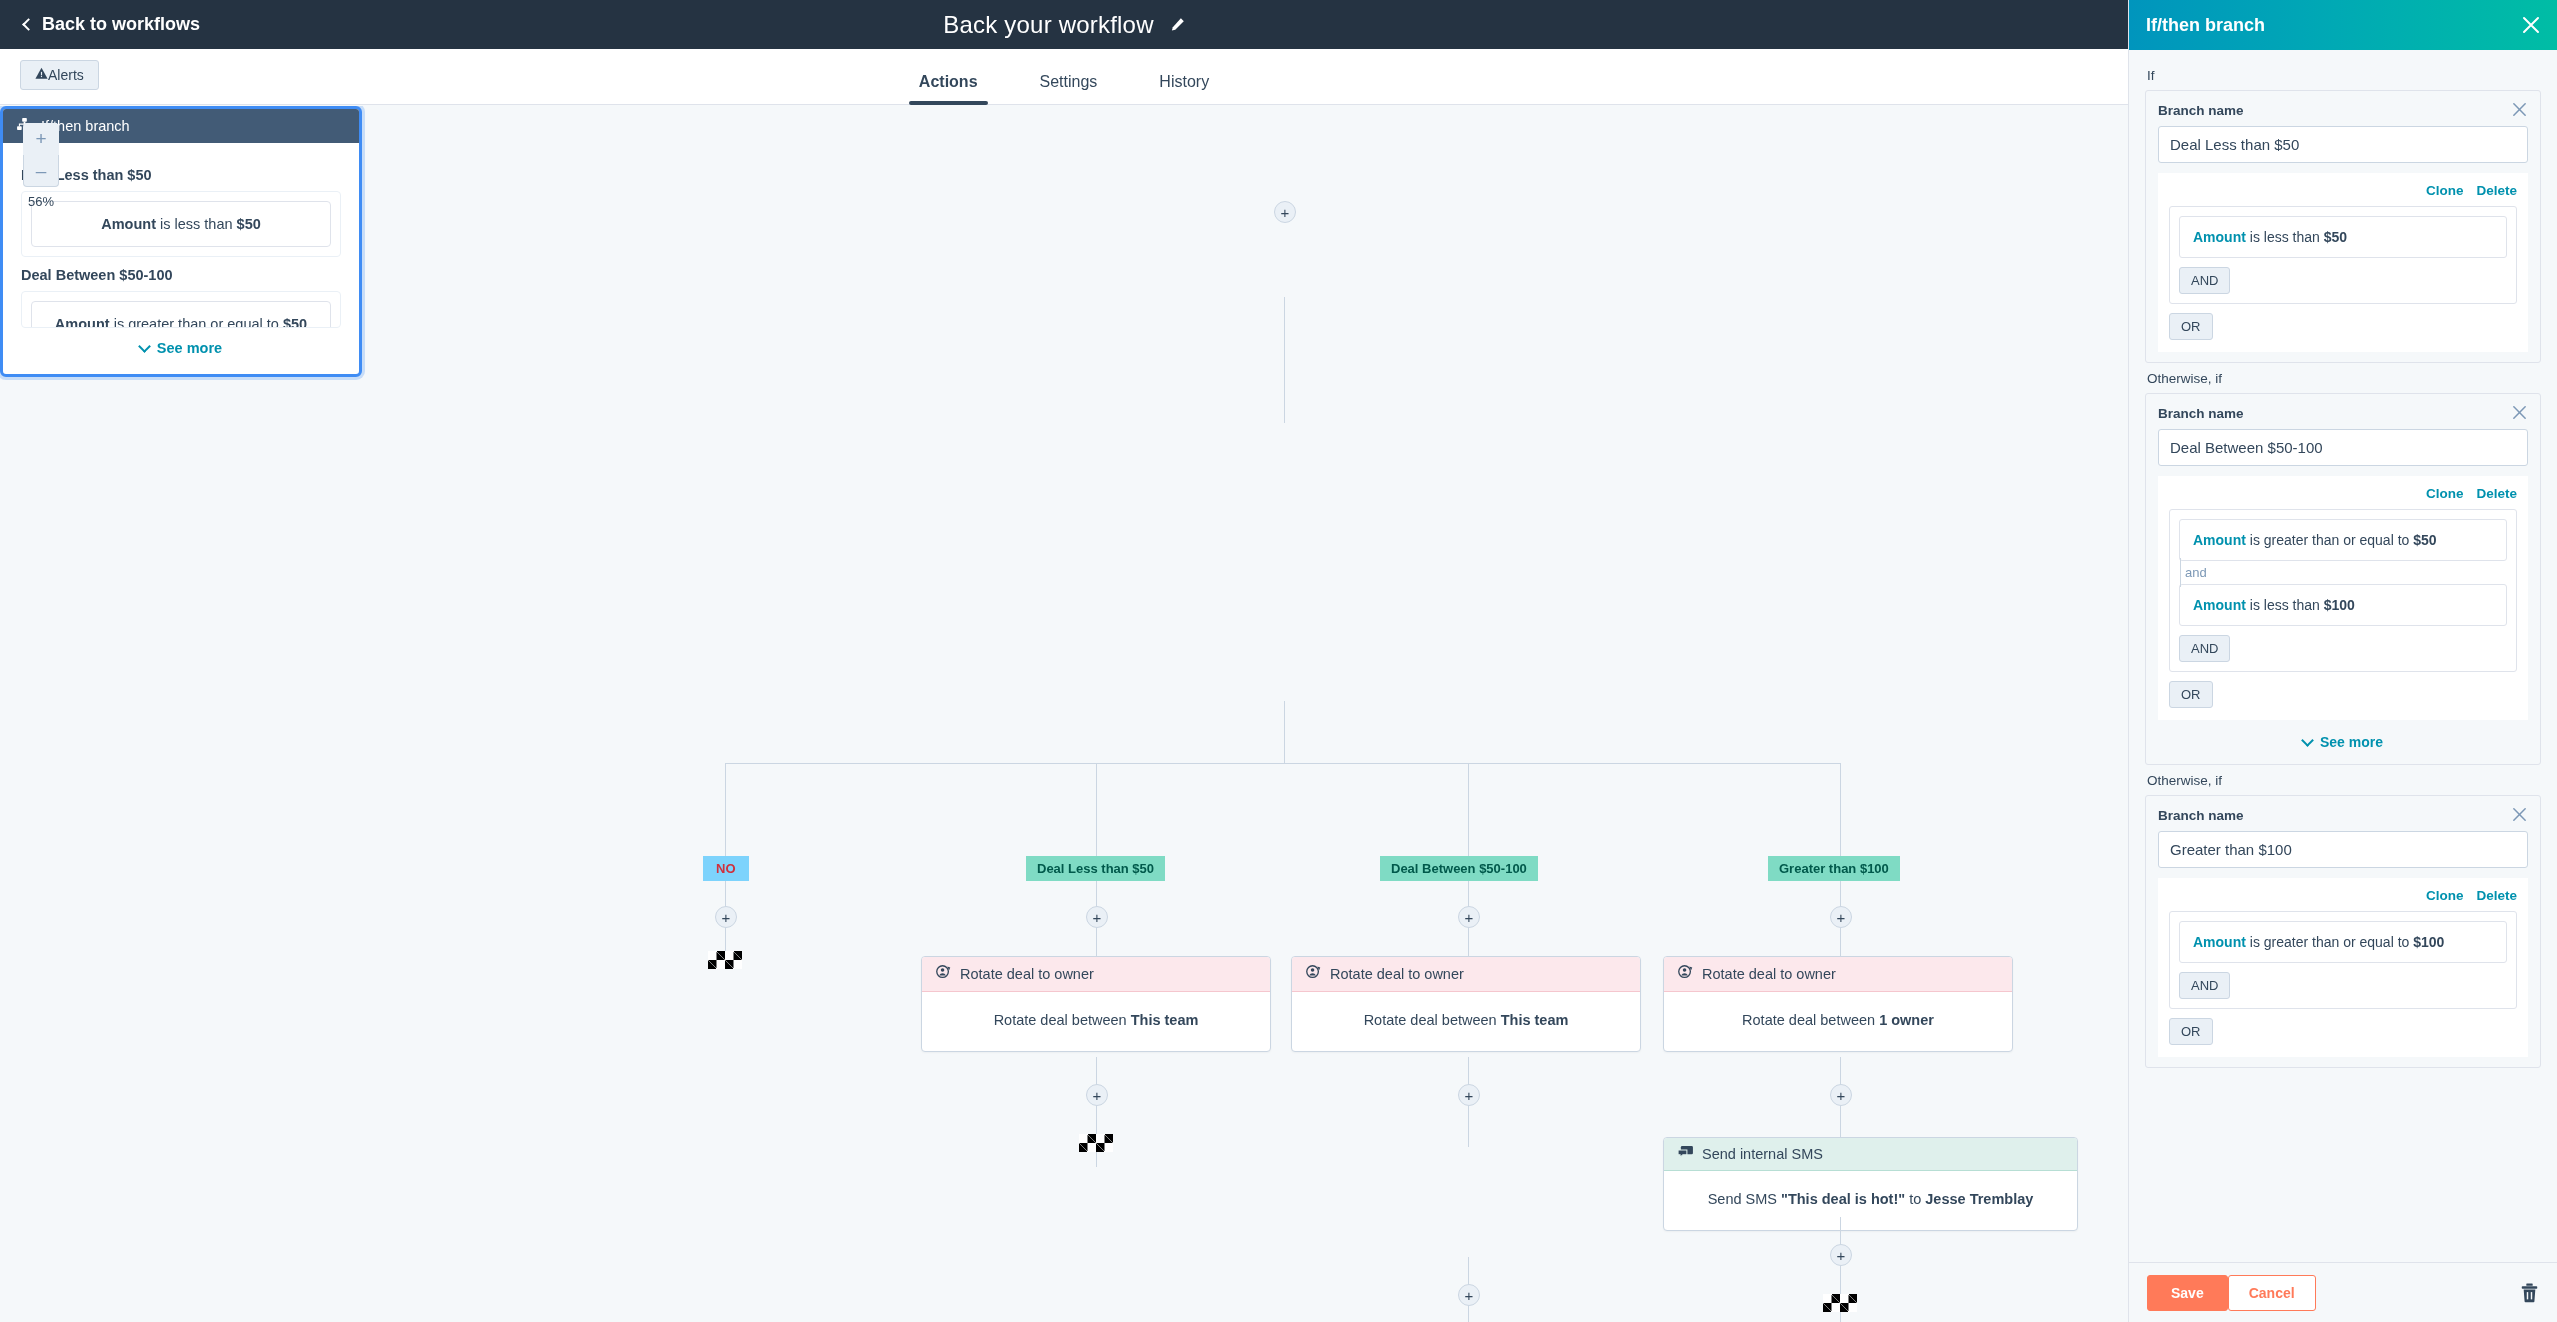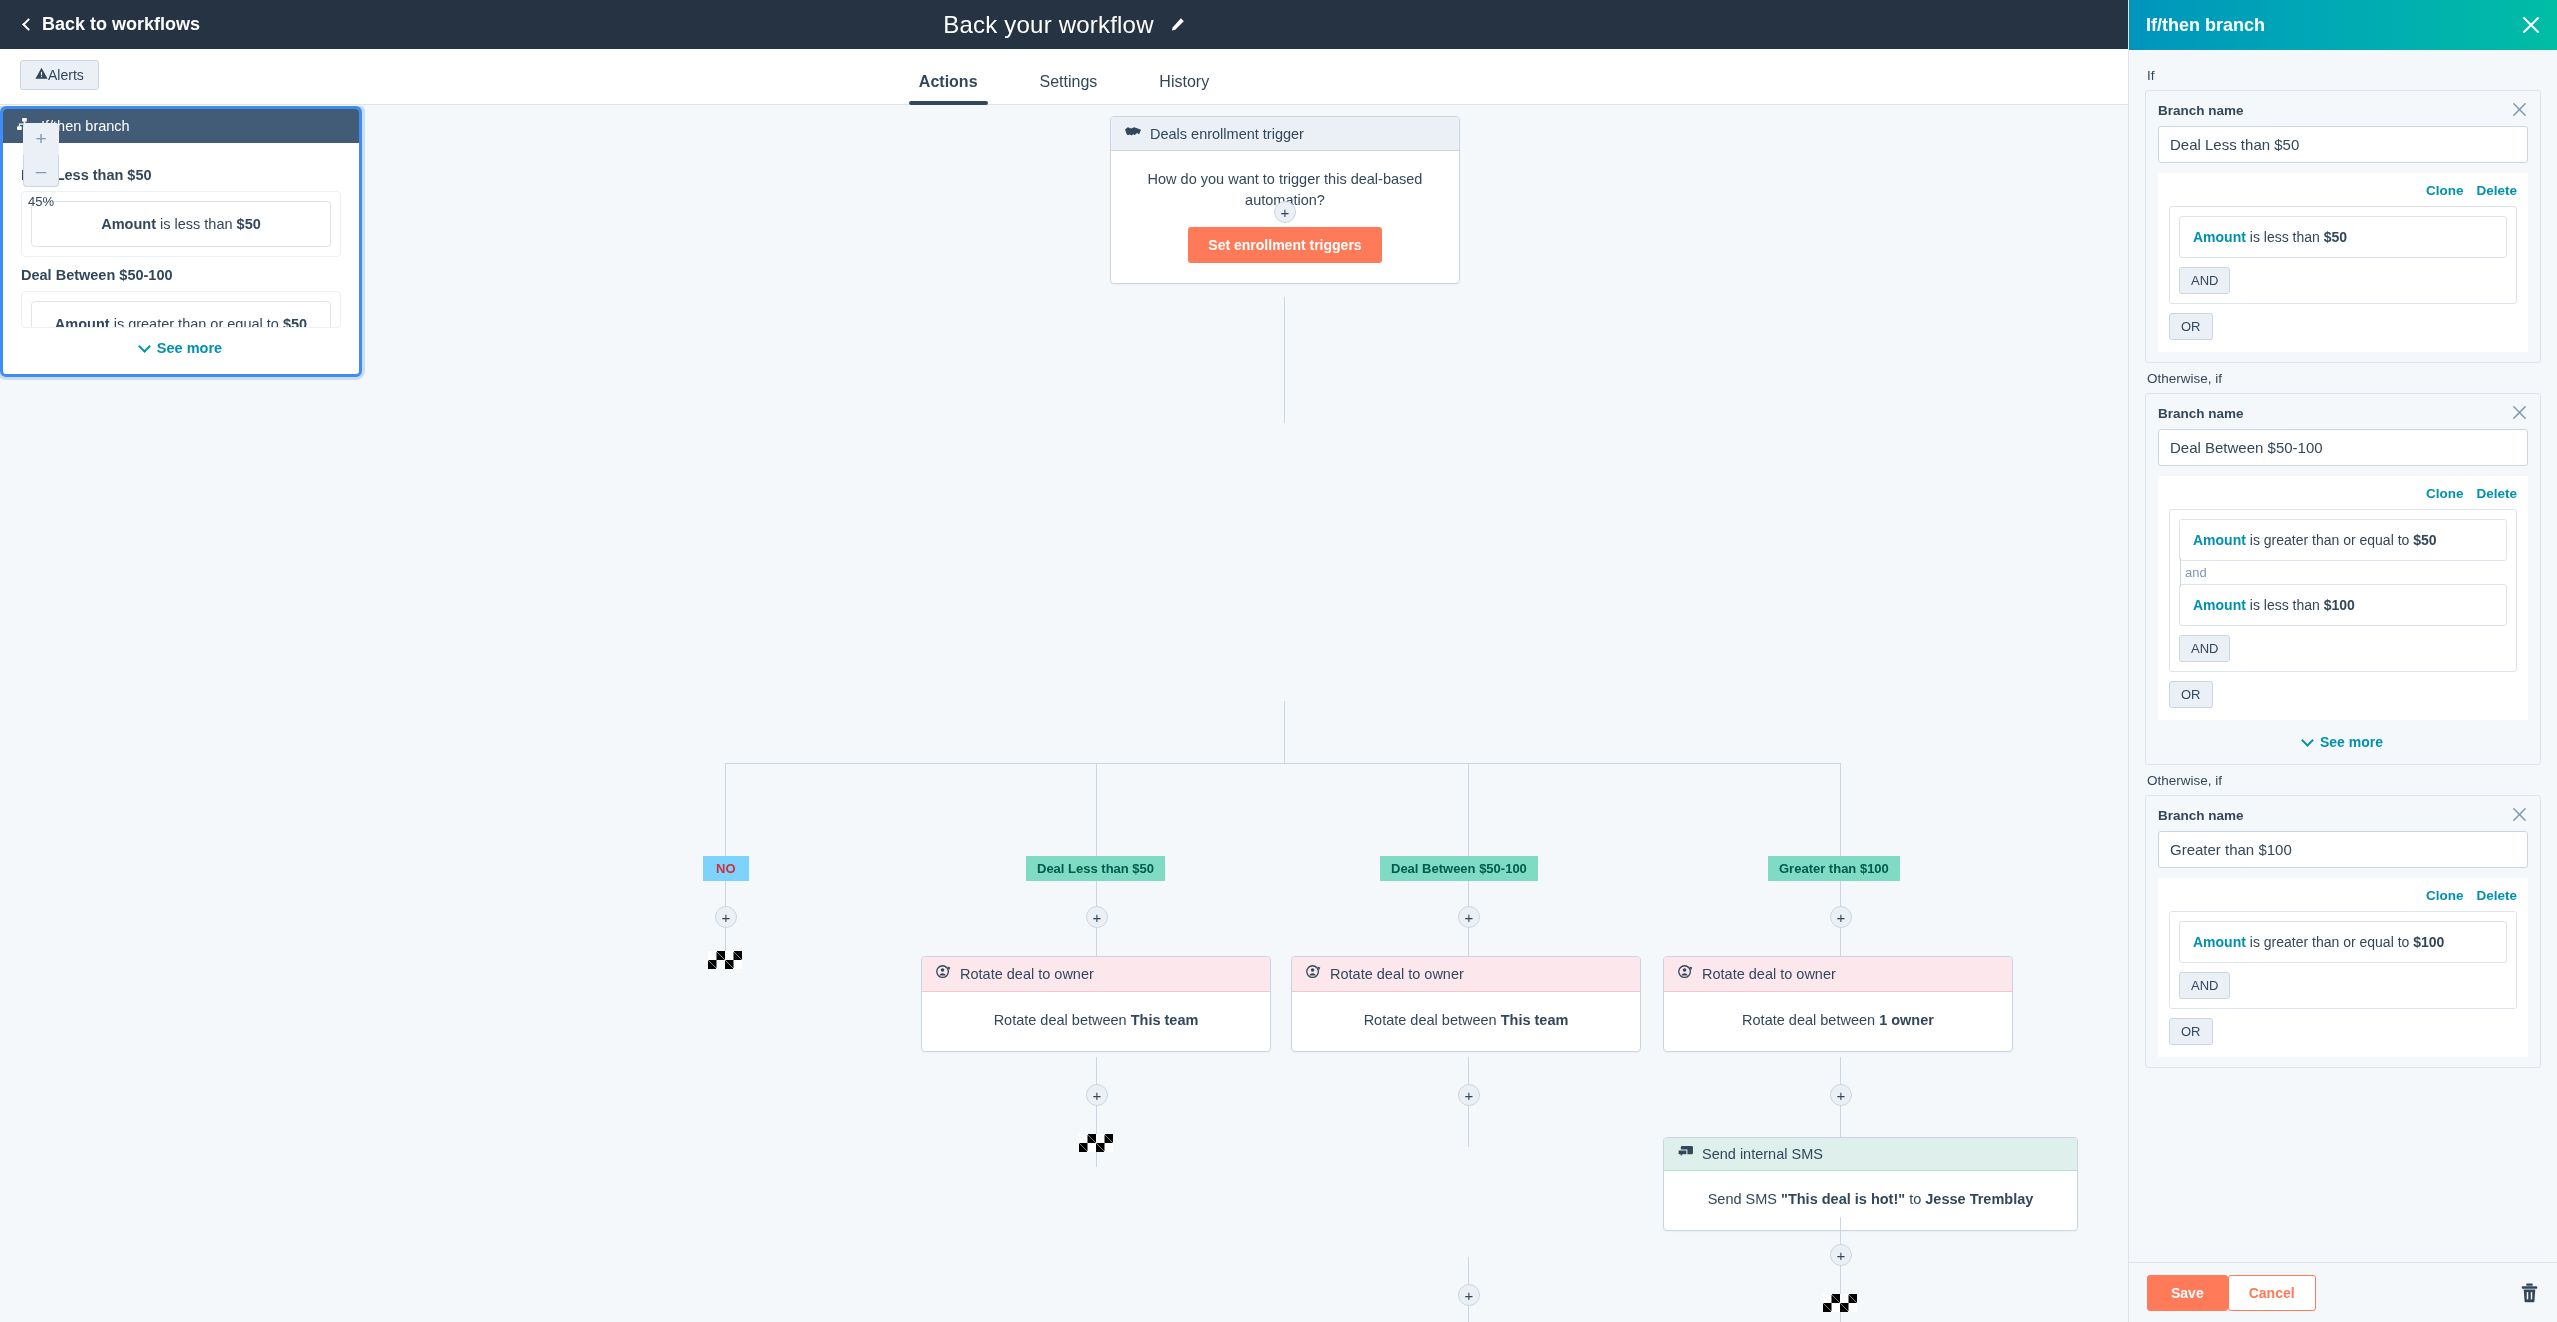--- a/index.html
+++ b/index.html
@@ -251,37 +251,23 @@
       <div class="tab">Settings</div>
       <div class="tab">History</div>
     </div>
   </div>
 
   <div class="canvas">
 
     <div class="zoom-ctl">
       <div class="zoom-btn top">+</div>
       <div class="zoom-btn bot">–</div>
-      <div class="zoom-pct">45%</div>
-    </div>
-
-    <div class="node trigger-node">
-      <div class="node-hd hd-trigger">
-        <span>
-          <svg width="16" height="14" viewBox="0 0 18 14">
-            <path d="M0 4.2 3.2 1.6 7 3.1l3.2-1.4 3.4 1.2 4.4 1.6-2.1 5-2.3-1.3-2.6 2.2-1.9-1-1.7 1.6-2-1.1L3 10.6 1.8 9.2z" fill="#33475b"></path>
-          </svg>
-        </span>
-        <span>Deals enrollment trigger</span>
-      </div>
-      <div class="node-body">
-        <div>How do you want to trigger this deal-based automation?</div>
-        <button class="btn-orange">Set enrollment triggers</button>
-      </div>
-    </div>
+      <div class="zoom-pct">56%</div>
+    </div>
+
 
     <div class="vline" style="left:1284px; top:191px; height:126px;"></div>
     <div class="plus-node" style="left:1274px; top:95px;">+</div>
 
     <div class="branch-node">
       <div class="branch-hd">
         <span>
           <svg width="15" height="13" viewBox="0 0 16 14">
             <rect x="5.5" y="0" width="5" height="4" rx=".8" fill="#fff"></rect>
             <rect x="0" y="9" width="5" height="4" rx=".8" fill="#fff"></rect>

